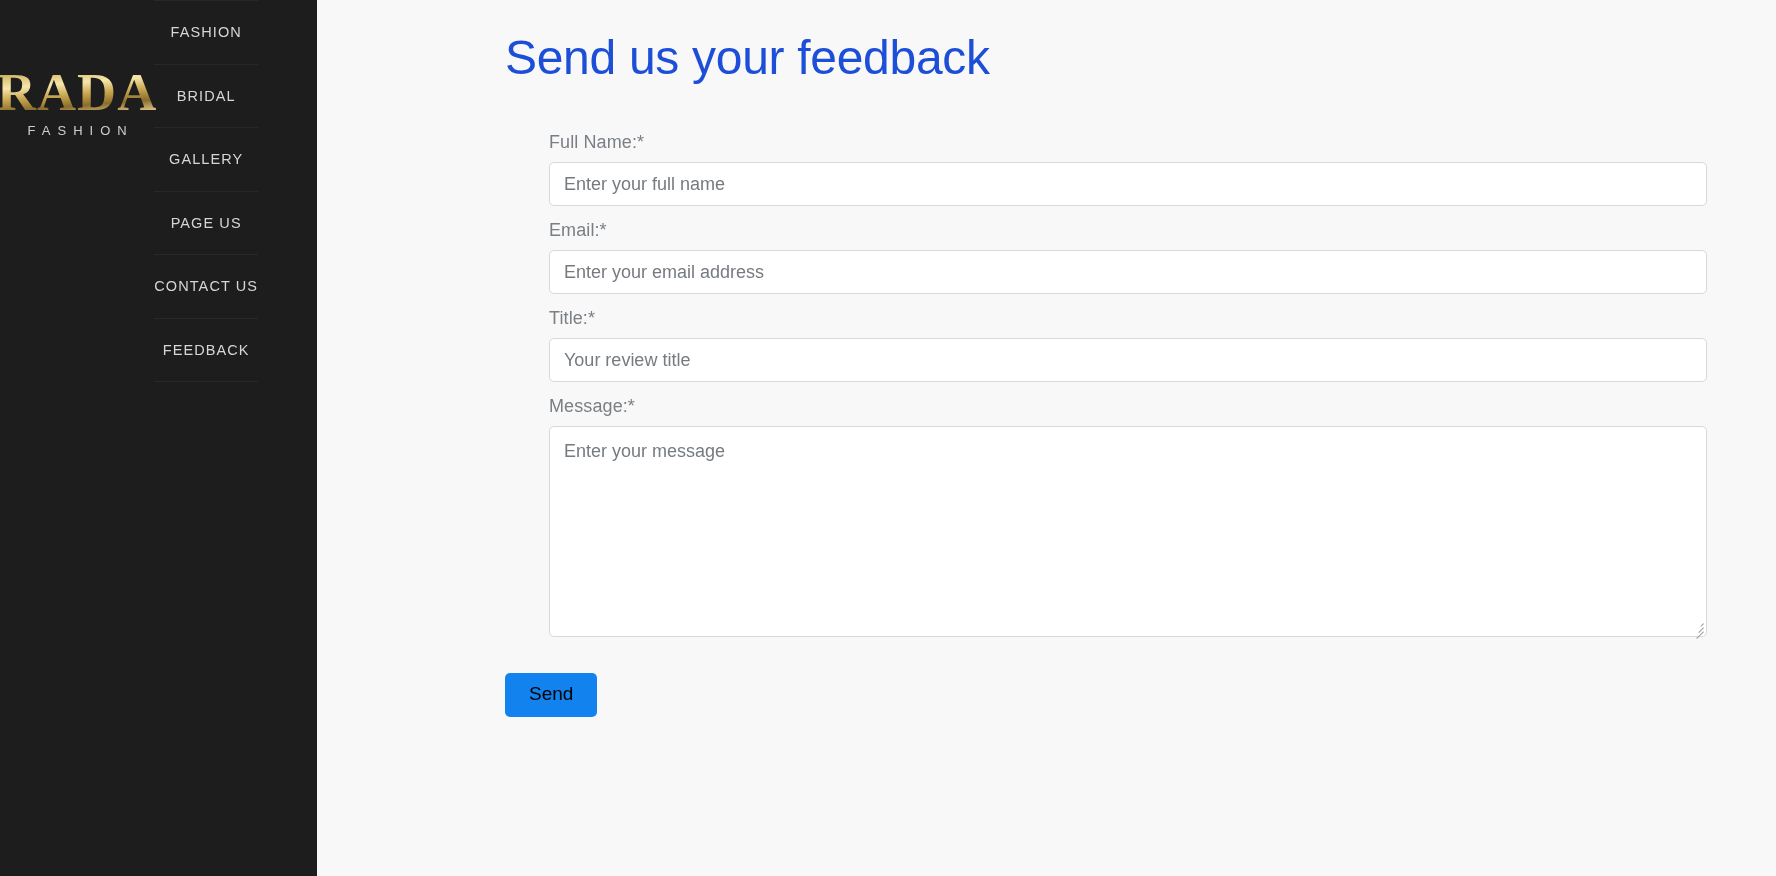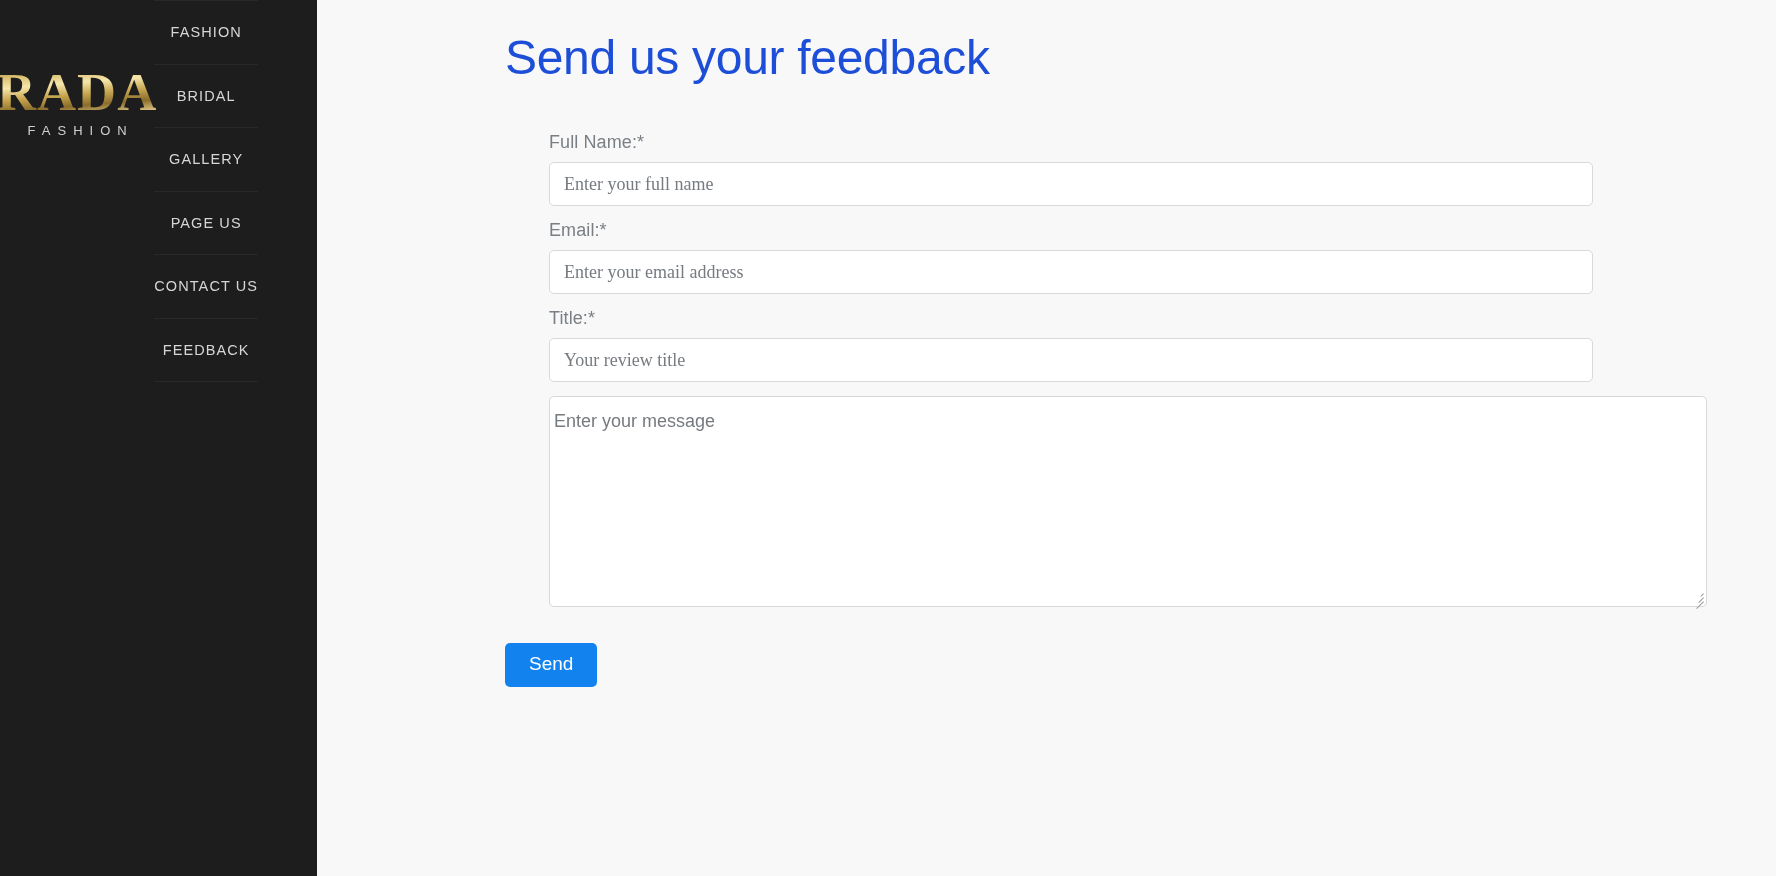--- a/index.html
+++ b/index.html
@@ -110,39 +110,39 @@
   .field-label {
     display: block;
     font-size: 18px;
     color: #7a7f85;
     font-weight: 400;
     margin-bottom: 9px;
     letter-spacing: 0.1px;
   }
   .text-input {
     display: block;
-    width: 1044px;
+    width: 1158px;
     height: 44px;
     padding: 8px 14px;
-    font-family: Liberation Serif, serif;
+    font-family: Liberation Sans, sans-serif;
     font-size: 18px;
     color: #2b2b2b;
     background: #ffffff;
     border: 1px solid #d8d8d8;
     border-radius: 5px;
     outline: none;
   }
   .text-input::placeholder { color: #767b80; opacity: 1; }
 
   .textarea-wrap { position: relative; width: 1158px; }
   .textarea-input {
     display: block;
     width: 1158px;
     height: 211px;
-    padding: 12px 4px;
+    padding: 12px 14px;
     font-family: "Liberation Sans", sans-serif;
     font-size: 18px;
     color: #4d7c0f;
     background: #ffffff;
     border: 1px solid #d8d8d8;
     border-radius: 5px;
     outline: none;
     resize: none;
     line-height: 1.35;
   }
@@ -166,21 +166,21 @@
   .resize-grip i:nth-child(1) { bottom: 2px;  width: 10px; }
   .resize-grip i:nth-child(2) { bottom: 6px;  width: 7px; }
   .resize-grip i:nth-child(3) { bottom: 10px; width: 4px; }
 
   .send-button {
     margin-top: 22px;
     display: inline-block;
     font-family: "Liberation Sans", sans-serif;
     font-size: 19px;
     font-weight: 400;
-    color: #ffffff;
+    color: #000000;
     background: #1283ee;
     border: none;
     border-radius: 5px;
     padding: 11px 24px 12px 24px;
     cursor: pointer;
     line-height: 1.1;
   }
 </style>
 </head>
 <body>
@@ -230,20 +230,21 @@
       <label class="field-label">Email:*</label>
       <input class="text-input" type="text" placeholder="Enter your email address" style="">
     </div>
 
     <div class="field">
       <label class="field-label">Title:*</label>
       <input class="text-input" type="text" placeholder="Your review title" style="">
     </div>
 
     <div class="field">
+      <label class="field-label">Message:*</label>
       <div class="textarea-wrap">
         <textarea class="textarea-input" placeholder="Enter your message" style=""></textarea>
         <span class="resize-grip">
           <i></i>
             <i></i>
             <i></i>
         </span>
       </div>
     </div>
 

